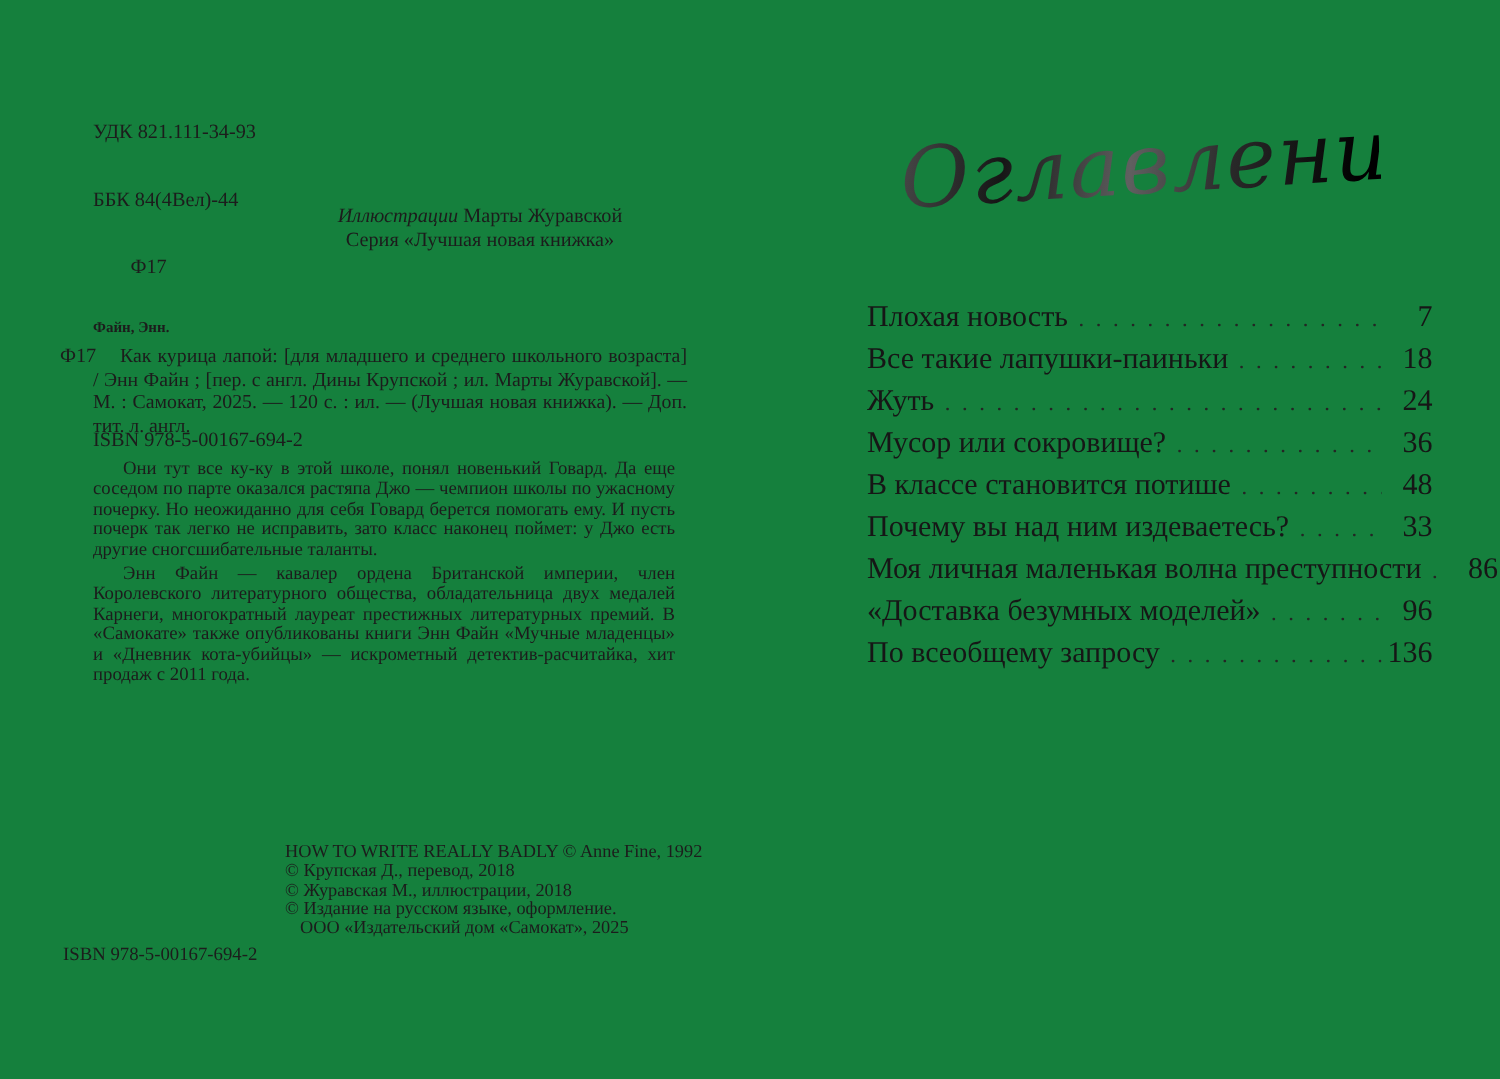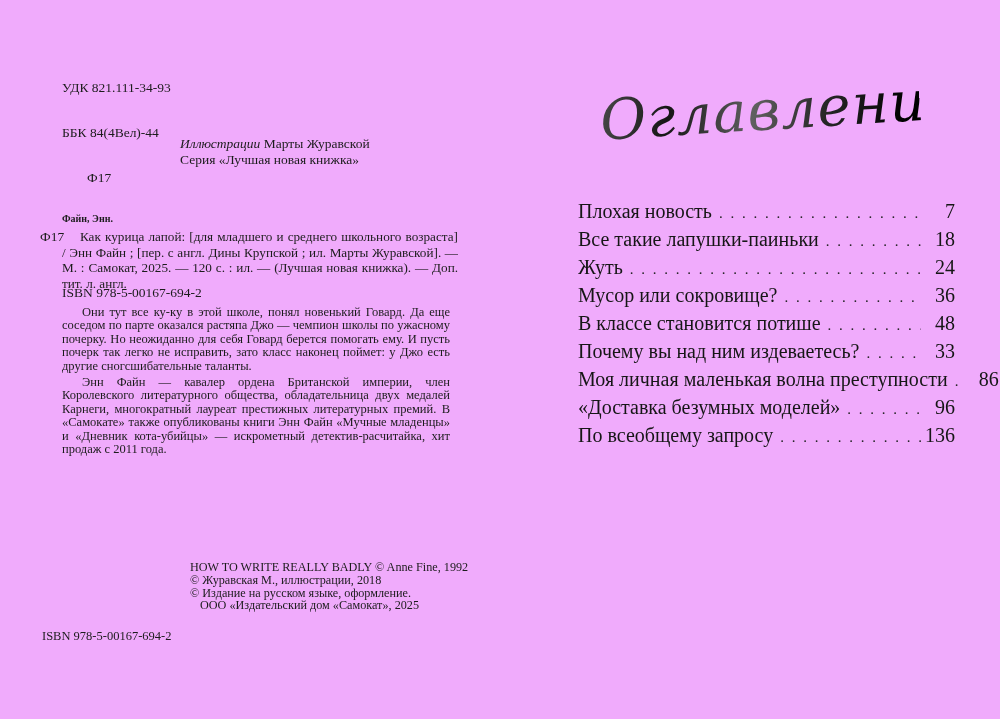--- a/index.html
+++ b/index.html
@@ -1,36 +1,36 @@
 <!DOCTYPE html>
 <html lang="ru"><head>
 <meta charset="utf-8">
 <style>
   html, body { margin: 0; padding: 0; background: #ffffff; }
   .spread {
     position: relative;
     width: 1000px;
     height: 719px;
-    background: #f0abfc;
+    background: #15803d;
     font-family: "Liberation Serif", serif;
     color: #1c1c1c;
     overflow: hidden;
   }
 
   
   .udc-block {
     position: absolute; left: 62px; top: 50px;
     font-size: 13.5px; line-height: 15px; white-space: pre;
   }
   .udc-line { display: block; }
   .udc-line.f17 { padding-left: 25px; }
 
   .illustrator-block {
     position: absolute; left: 180px; top: 136px; width: 280px;
-    text-align: left; font-size: 13.5px; line-height: 15.5px;
+    text-align: center; font-size: 13.5px; line-height: 15.5px;
   }
   .italic { font-style: italic; }
 
   .author-heading {
     position: absolute; left: 62px; top: 213px;
     font-size: 10px; font-weight: bold;
   }
   .card-code {
     position: absolute; left: 40px; top: 229px; font-size: 13.5px;
   }
@@ -123,20 +123,21 @@
 
   <div class="isbn-top">ISBN 978-5-00167-694-2</div>
 
   <div class="annotation">
     <p>Они тут все ку-ку в этой школе, понял новенький Говард. Да еще соседом по парте оказался растяпа Джо — чемпион школы по ужасному почерку. Но неожиданно для себя Говард берется помогать ему. И пусть почерк так легко не исправить, зато класс наконец поймет: у Джо есть другие сногсшибательные таланты.</p>
     <p>Энн Файн — кавалер ордена Британской империи, член Королевского литературного общества, обладательница двух медалей Карнеги, многократный лауреат престижных литературных премий. В «Самокате» также опубликованы книги Энн Файн «Мучные младенцы» и «Дневник кота-убийцы» — искрометный детектив-расчитайка, хит продаж с 2011 года.</p>
   </div>
 
   <div class="copyright-block">
     <span class="copyright-line">HOW TO WRITE REALLY BADLY © Anne Fine, 1992</span>
+    <span class="copyright-line">© Крупская Д., перевод, 2018</span>
     <span class="copyright-line">© Журавская М., иллюстрации, 2018</span>
     <span class="copyright-line">© Издание на русском языке, оформление.</span>
     <span class="copyright-line indented">ООО «Издательский дом «Самокат», 2025</span>
   </div>
 
   <div class="isbn-bottom">ISBN 978-5-00167-694-2</div>
 
   <div class="toc-script-title">Оглавление</div>
 
   <div class="toc-list">

